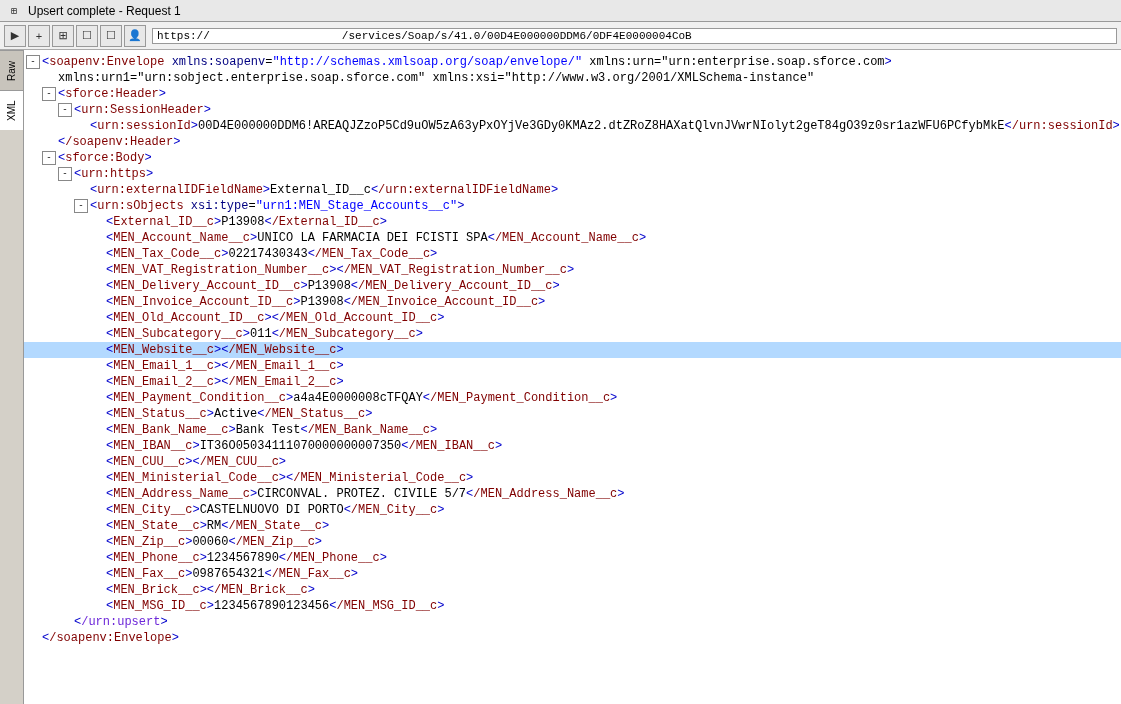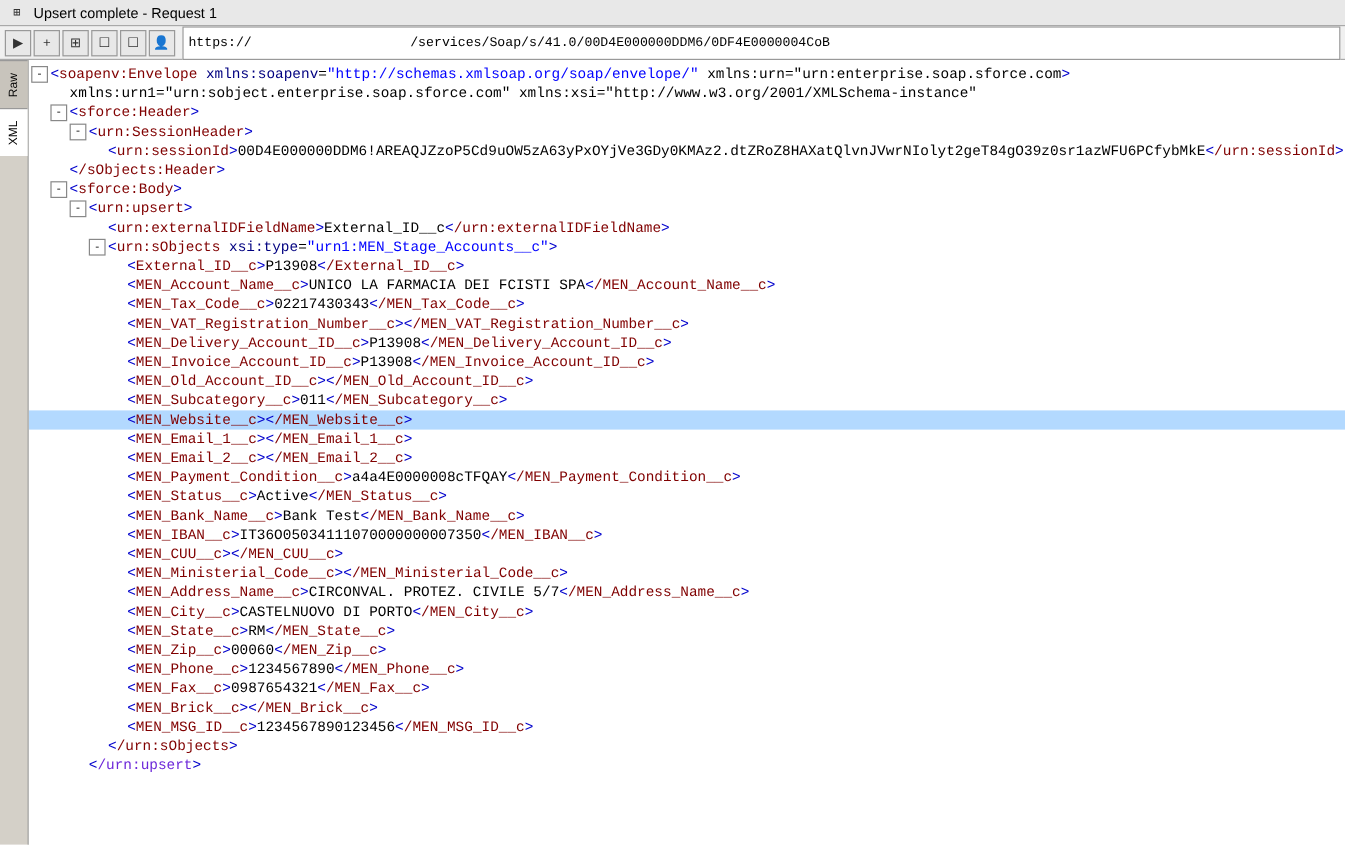--- a/index.html
+++ b/index.html
@@ -57,21 +57,21 @@
       background: #e8e8e8;
       cursor: pointer;
       display: flex;
       align-items: center;
       justify-content: center;
       font-size: 11px;
       color: #333;
     }
     .url-bar {
       flex: 1;
-      height: 28px;
+      height: 16px;
       border: 1px solid #999;
       background: #fff;
       padding: 0 4px;
       font-family: 'Courier New', monospace;
       font-size: 11px;
       margin-left: 4px;
     }
 
     
     .main-container {
@@ -177,23 +177,23 @@
     <div class="side-tab active">XML</div>
   </div>
 
   <div class="content-area">
     <div class="xml-text" id="xml-container">
     <div class="xml-line"><span style="display:inline-block;width:0px;flex-shrink:0"></span><span class="collapse-btn">-</span><span class="xml-content"><span style="color:#0000cc">&lt;</span><span style="color:#800000">soapenv:Envelope</span> <span style="color:#000080">xmlns:soapenv</span>=<span style="color:#0000ff">"http://schemas.xmlsoap.org/soap/envelope/"</span> xmlns:urn="urn:enterprise.soap.sforce.com<span style="color:#0000cc">&gt;</span></span></div>
         <div class="xml-line"><span style="display:inline-block;width:16px;flex-shrink:0"></span><span class="spacer"></span><span class="xml-content"><span style="color:#000000">xmlns:urn1="urn:sobject.enterprise.soap.sforce.com" xmlns:xsi="http://www.w3.org/2001/XMLSchema-instance"</span></span></div>
         <div class="xml-line"><span style="display:inline-block;width:16px;flex-shrink:0"></span><span class="collapse-btn">-</span><span class="xml-content"><span style="color:#0000cc">&lt;</span><span style="color:#800000">sforce:Header</span><span style="color:#0000cc">&gt;</span></span></div>
         <div class="xml-line"><span style="display:inline-block;width:32px;flex-shrink:0"></span><span class="collapse-btn">-</span><span class="xml-content"><span style="color:#0000cc">&lt;</span><span style="color:#800000">urn:SessionHeader</span><span style="color:#0000cc">&gt;</span></span></div>
         <div class="xml-line"><span style="display:inline-block;width:48px;flex-shrink:0"></span><span class="spacer"></span><span class="xml-content"><span style="color:#0000cc">&lt;</span><span style="color:#800000">urn:sessionId</span><span style="color:#0000cc">&gt;</span><span style="color:#000000">00D4E000000DDM6!AREAQJZzoP5Cd9uOW5zA63yPxOYjVe3GDy0KMAz2.dtZRoZ8HAXatQlvnJVwrNIolyt2geT84gO39z0sr1azWFU6PCfybMkE</span><span style="color:#0000cc">&lt;</span><span style="color:#800000">/urn:sessionId</span><span style="color:#0000cc">&gt;</span></span></div>
-        <div class="xml-line"><span style="display:inline-block;width:16px;flex-shrink:0"></span><span class="spacer"></span><span class="xml-content"><span style="color:#0000cc">&lt;</span><span style="color:#800000">/sObjects:Header</span><span style="color:#0000cc">&gt;</span></span></div>
+        <div class="xml-line"><span style="display:inline-block;width:16px;flex-shrink:0"></span><span class="spacer"></span><span class="xml-content"><span style="color:#0000cc">&lt;</span><span style="color:#800000">/soapenv:Header</span><span style="color:#0000cc">&gt;</span></span></div>
         <div class="xml-line"><span style="display:inline-block;width:16px;flex-shrink:0"></span><span class="collapse-btn">-</span><span class="xml-content"><span style="color:#0000cc">&lt;</span><span style="color:#800000">sforce:Body</span><span style="color:#0000cc">&gt;</span></span></div>
-        <div class="xml-line"><span style="display:inline-block;width:32px;flex-shrink:0"></span><span class="collapse-btn">-</span><span class="xml-content"><span style="color:#0000cc">&lt;</span><span style="color:#800000">urn:upsert</span><span style="color:#0000cc">&gt;</span></span></div>
+        <div class="xml-line"><span style="display:inline-block;width:32px;flex-shrink:0"></span><span class="collapse-btn">-</span><span class="xml-content"><span style="color:#0000cc">&lt;</span><span style="color:#800000">urn:https</span><span style="color:#0000cc">&gt;</span></span></div>
         <div class="xml-line"><span style="display:inline-block;width:48px;flex-shrink:0"></span><span class="spacer"></span><span class="xml-content"><span style="color:#0000cc">&lt;</span><span style="color:#800000">urn:externalIDFieldName</span><span style="color:#0000cc">&gt;</span><span style="color:#000000">External_ID__c</span><span style="color:#0000cc">&lt;</span><span style="color:#800000">/urn:externalIDFieldName</span><span style="color:#0000cc">&gt;</span></span></div>
         <div class="xml-line"><span style="display:inline-block;width:48px;flex-shrink:0"></span><span class="collapse-btn">-</span><span class="xml-content"><span style="color:#0000cc">&lt;</span><span style="color:#800000">urn:sObjects</span> <span style="color:#000080">xsi:type</span>=<span style="color:#0000ff">"urn1:MEN_Stage_Accounts__c"</span><span style="color:#0000cc">&gt;</span></span></div>
         <div class="xml-line"><span style="display:inline-block;width:64px;flex-shrink:0"></span><span class="spacer"></span><span class="xml-content"><span style="color:#0000cc">&lt;</span><span style="color:#800000">External_ID__c</span><span style="color:#0000cc">&gt;</span><span style="color:#000000">P13908</span><span style="color:#0000cc">&lt;</span><span style="color:#800000">/External_ID__c</span><span style="color:#0000cc">&gt;</span></span></div>
         <div class="xml-line"><span style="display:inline-block;width:64px;flex-shrink:0"></span><span class="spacer"></span><span class="xml-content"><span style="color:#0000cc">&lt;</span><span style="color:#800000">MEN_Account_Name__c</span><span style="color:#0000cc">&gt;</span><span style="color:#000000">UNICO LA FARMACIA DEI FCISTI SPA</span><span style="color:#0000cc">&lt;</span><span style="color:#800000">/MEN_Account_Name__c</span><span style="color:#0000cc">&gt;</span></span></div>
         <div class="xml-line"><span style="display:inline-block;width:64px;flex-shrink:0"></span><span class="spacer"></span><span class="xml-content"><span style="color:#0000cc">&lt;</span><span style="color:#800000">MEN_Tax_Code__c</span><span style="color:#0000cc">&gt;</span><span style="color:#000000">02217430343</span><span style="color:#0000cc">&lt;</span><span style="color:#800000">/MEN_Tax_Code__c</span><span style="color:#0000cc">&gt;</span></span></div>
         <div class="xml-line"><span style="display:inline-block;width:64px;flex-shrink:0"></span><span class="spacer"></span><span class="xml-content"><span style="color:#0000cc">&lt;</span><span style="color:#800000">MEN_VAT_Registration_Number__c</span><span style="color:#0000cc">&gt;</span><span style="color:#0000cc">&lt;</span><span style="color:#800000">/MEN_VAT_Registration_Number__c</span><span style="color:#0000cc">&gt;</span></span></div>
         <div class="xml-line"><span style="display:inline-block;width:64px;flex-shrink:0"></span><span class="spacer"></span><span class="xml-content"><span style="color:#0000cc">&lt;</span><span style="color:#800000">MEN_Delivery_Account_ID__c</span><span style="color:#0000cc">&gt;</span><span style="color:#000000">P13908</span><span style="color:#0000cc">&lt;</span><span style="color:#800000">/MEN_Delivery_Account_ID__c</span><span style="color:#0000cc">&gt;</span></span></div>
         <div class="xml-line"><span style="display:inline-block;width:64px;flex-shrink:0"></span><span class="spacer"></span><span class="xml-content"><span style="color:#0000cc">&lt;</span><span style="color:#800000">MEN_Invoice_Account_ID__c</span><span style="color:#0000cc">&gt;</span><span style="color:#000000">P13908</span><span style="color:#0000cc">&lt;</span><span style="color:#800000">/MEN_Invoice_Account_ID__c</span><span style="color:#0000cc">&gt;</span></span></div>
         <div class="xml-line"><span style="display:inline-block;width:64px;flex-shrink:0"></span><span class="spacer"></span><span class="xml-content"><span style="color:#0000cc">&lt;</span><span style="color:#800000">MEN_Old_Account_ID__c</span><span style="color:#0000cc">&gt;</span><span style="color:#0000cc">&lt;</span><span style="color:#800000">/MEN_Old_Account_ID__c</span><span style="color:#0000cc">&gt;</span></span></div>
         <div class="xml-line"><span style="display:inline-block;width:64px;flex-shrink:0"></span><span class="spacer"></span><span class="xml-content"><span style="color:#0000cc">&lt;</span><span style="color:#800000">MEN_Subcategory__c</span><span style="color:#0000cc">&gt;</span><span style="color:#000000">011</span><span style="color:#0000cc">&lt;</span><span style="color:#800000">/MEN_Subcategory__c</span><span style="color:#0000cc">&gt;</span></span></div>
@@ -207,18 +207,18 @@
         <div class="xml-line"><span style="display:inline-block;width:64px;flex-shrink:0"></span><span class="spacer"></span><span class="xml-content"><span style="color:#0000cc">&lt;</span><span style="color:#800000">MEN_CUU__c</span><span style="color:#0000cc">&gt;</span><span style="color:#0000cc">&lt;</span><span style="color:#800000">/MEN_CUU__c</span><span style="color:#0000cc">&gt;</span></span></div>
         <div class="xml-line"><span style="display:inline-block;width:64px;flex-shrink:0"></span><span class="spacer"></span><span class="xml-content"><span style="color:#0000cc">&lt;</span><span style="color:#800000">MEN_Ministerial_Code__c</span><span style="color:#0000cc">&gt;</span><span style="color:#0000cc">&lt;</span><span style="color:#800000">/MEN_Ministerial_Code__c</span><span style="color:#0000cc">&gt;</span></span></div>
         <div class="xml-line"><span style="display:inline-block;width:64px;flex-shrink:0"></span><span class="spacer"></span><span class="xml-content"><span style="color:#0000cc">&lt;</span><span style="color:#800000">MEN_Address_Name__c</span><span style="color:#0000cc">&gt;</span><span style="color:#000000">CIRCONVAL. PROTEZ. CIVILE 5/7</span><span style="color:#0000cc">&lt;</span><span style="color:#800000">/MEN_Address_Name__c</span><span style="color:#0000cc">&gt;</span></span></div>
         <div class="xml-line"><span style="display:inline-block;width:64px;flex-shrink:0"></span><span class="spacer"></span><span class="xml-content"><span style="color:#0000cc">&lt;</span><span style="color:#800000">MEN_City__c</span><span style="color:#0000cc">&gt;</span><span style="color:#000000">CASTELNUOVO DI PORTO</span><span style="color:#0000cc">&lt;</span><span style="color:#800000">/MEN_City__c</span><span style="color:#0000cc">&gt;</span></span></div>
         <div class="xml-line"><span style="display:inline-block;width:64px;flex-shrink:0"></span><span class="spacer"></span><span class="xml-content"><span style="color:#0000cc">&lt;</span><span style="color:#800000">MEN_State__c</span><span style="color:#0000cc">&gt;</span><span style="color:#000000">RM</span><span style="color:#0000cc">&lt;</span><span style="color:#800000">/MEN_State__c</span><span style="color:#0000cc">&gt;</span></span></div>
         <div class="xml-line"><span style="display:inline-block;width:64px;flex-shrink:0"></span><span class="spacer"></span><span class="xml-content"><span style="color:#0000cc">&lt;</span><span style="color:#800000">MEN_Zip__c</span><span style="color:#0000cc">&gt;</span><span style="color:#000000">00060</span><span style="color:#0000cc">&lt;</span><span style="color:#800000">/MEN_Zip__c</span><span style="color:#0000cc">&gt;</span></span></div>
         <div class="xml-line"><span style="display:inline-block;width:64px;flex-shrink:0"></span><span class="spacer"></span><span class="xml-content"><span style="color:#0000cc">&lt;</span><span style="color:#800000">MEN_Phone__c</span><span style="color:#0000cc">&gt;</span><span style="color:#000000">1234567890</span><span style="color:#0000cc">&lt;</span><span style="color:#800000">/MEN_Phone__c</span><span style="color:#0000cc">&gt;</span></span></div>
         <div class="xml-line"><span style="display:inline-block;width:64px;flex-shrink:0"></span><span class="spacer"></span><span class="xml-content"><span style="color:#0000cc">&lt;</span><span style="color:#800000">MEN_Fax__c</span><span style="color:#0000cc">&gt;</span><span style="color:#000000">0987654321</span><span style="color:#0000cc">&lt;</span><span style="color:#800000">/MEN_Fax__c</span><span style="color:#0000cc">&gt;</span></span></div>
         <div class="xml-line"><span style="display:inline-block;width:64px;flex-shrink:0"></span><span class="spacer"></span><span class="xml-content"><span style="color:#0000cc">&lt;</span><span style="color:#800000">MEN_Brick__c</span><span style="color:#0000cc">&gt;</span><span style="color:#0000cc">&lt;</span><span style="color:#800000">/MEN_Brick__c</span><span style="color:#0000cc">&gt;</span></span></div>
         <div class="xml-line"><span style="display:inline-block;width:64px;flex-shrink:0"></span><span class="spacer"></span><span class="xml-content"><span style="color:#0000cc">&lt;</span><span style="color:#800000">MEN_MSG_ID__c</span><span style="color:#0000cc">&gt;</span><span style="color:#000000">1234567890123456</span><span style="color:#0000cc">&lt;</span><span style="color:#800000">/MEN_MSG_ID__c</span><span style="color:#0000cc">&gt;</span></span></div>
-        <div class="xml-line"><span style="display:inline-block;width:48px;flex-shrink:0"></span><span class="spacer"></span><span class="xml-content"><span style="color:#0000cc">&lt;</span><span style="color:#800000">/urn:sObjects</span><span style="color:#0000cc">&gt;</span></span></div>
         <div class="xml-line"><span style="display:inline-block;width:32px;flex-shrink:0"></span><span class="spacer"></span><span class="xml-content"><span style="color:#0000cc">&lt;</span><span style="color:#6d28d9">/urn:upsert</span><span style="color:#0000cc">&gt;</span></span></div>
+        <div class="xml-line"><span style="display:inline-block;width:0px;flex-shrink:0"></span><span class="spacer"></span><span class="xml-content"><span style="color:#0000cc">&lt;</span><span style="color:#800000">/soapenv:Envelope</span><span style="color:#0000cc">&gt;</span></span></div>
       </div>
   </div>
 
 </div>
 
 </body></html>

